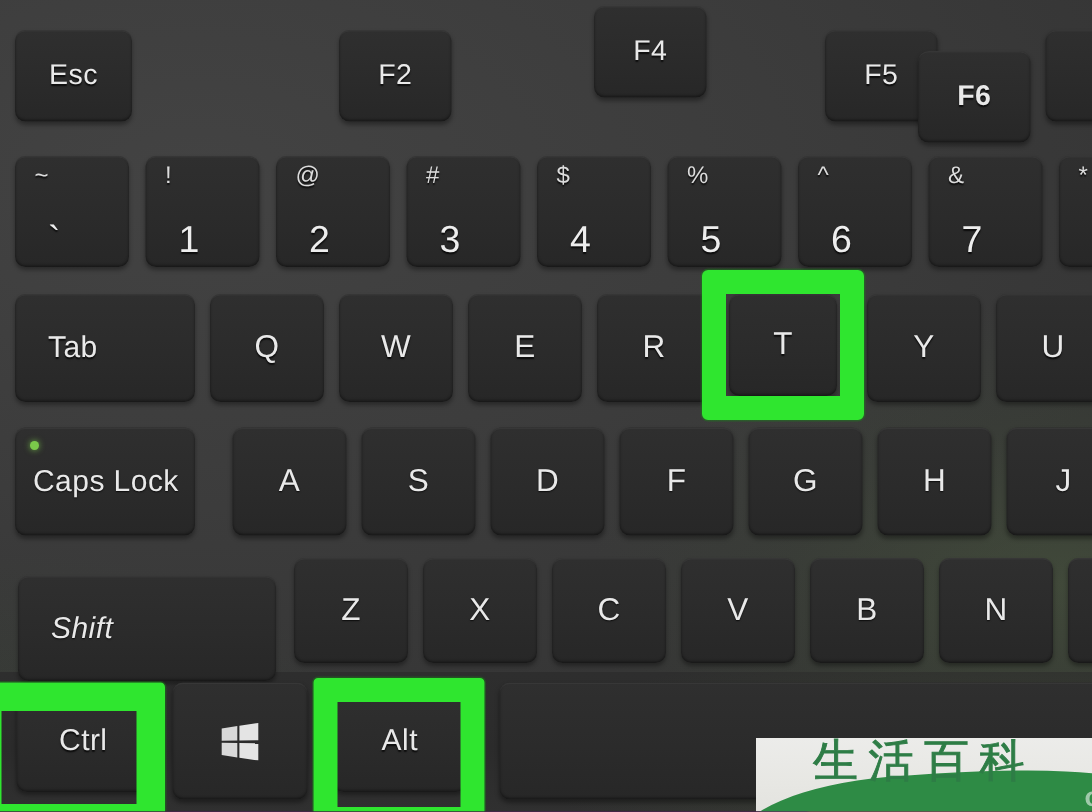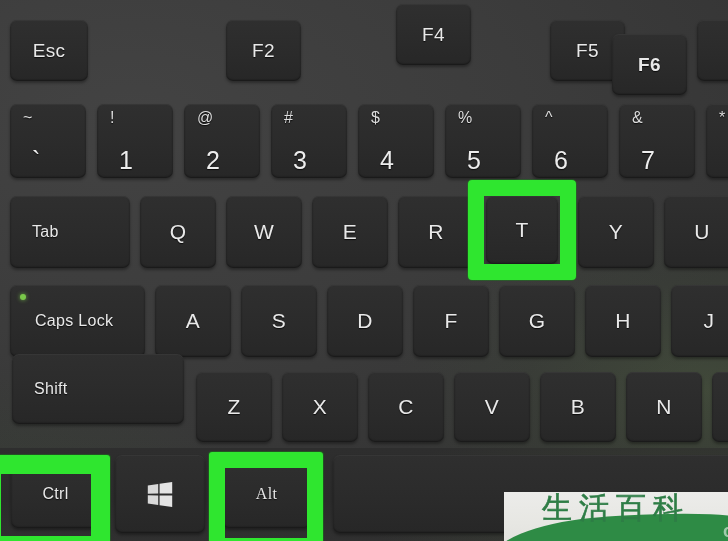--- a/index.html
+++ b/index.html
@@ -64,21 +64,21 @@
     display: flex;
     align-items: center;
     justify-content: center;
     font-size: 21px;
     font-weight: 400;
     letter-spacing: 0.3px;
     text-shadow: 0 1px 1px rgba(0,0,0,0.75);
     user-select: none;
   }
   .key.small-label {
-    font-size: 16px;
+    font-size: 20px;
   }
   .key.wide-label {
     justify-content: flex-start;
     padding-left: 22px;
   }
   .key.fn { font-size: 19px; }
 
   
   .key.dual {
     display: block;
@@ -256,33 +256,33 @@
 
   <div class="key small-label wide-label" style="left:10px; top:196px; width:120px; height:72px;">Tab</div>
   <div class="key" style="left:140px; top:196px; width:76px; height:72px;">Q</div>
   <div class="key" style="left:226px; top:196px; width:76px; height:72px;">W</div>
   <div class="key" style="left:312px; top:196px; width:76px; height:72px;">E</div>
   <div class="key" style="left:398px; top:196px; width:76px; height:72px;">R</div>
   <div class="key" style="left:486px; top:196px; width:72px; height:68px;">T</div>
   <div class="key" style="left:578px; top:196px; width:76px; height:72px;">Y</div>
   <div class="key" style="left:664px; top:196px; width:76px; height:72px;">U</div>
 
-  <div class="key small-label wide-label" style="left:10px; top:285px; width:135px; height:72px; padding-left:25px;">
+  <div class="key small-label wide-label" style="left:10px; top:285px; width:120px; height:72px; padding-left:12px;">
     <span class="led"></span>
     <span>Caps Lock</span>
   </div>
   <div class="key" style="left:155px; top:285px; width:76px; height:72px;">A</div>
   <div class="key" style="left:241px; top:285px; width:76px; height:72px;">S</div>
   <div class="key" style="left:327px; top:285px; width:76px; height:72px;">D</div>
   <div class="key" style="left:413px; top:285px; width:76px; height:72px;">F</div>
   <div class="key" style="left:499px; top:285px; width:76px; height:72px;">G</div>
   <div class="key" style="left:585px; top:285px; width:76px; height:72px;">H</div>
   <div class="key" style="left:671px; top:285px; width:76px; height:72px;">J</div>
 
-  <div class="key small-label wide-label" style="left:12px; top:354px; width:172px; height:70px;">Shift</div>
+  <div class="key small-label wide-label" style="left:12px; top:384px; width:172px; height:70px;font-style:italic;">Shift</div>
   <div class="key" style="left:196px; top:372px; width:76px; height:70px;">Z</div>
   <div class="key" style="left:282px; top:372px; width:76px; height:70px;">X</div>
   <div class="key" style="left:368px; top:372px; width:76px; height:70px;">C</div>
   <div class="key" style="left:454px; top:372px; width:76px; height:70px;">V</div>
   <div class="key" style="left:540px; top:372px; width:76px; height:70px;">B</div>
   <div class="key" style="left:626px; top:372px; width:76px; height:70px;">N</div>
   <div class="key" style="left:712px; top:372px; width:76px; height:70px;">M</div>
 
   <div class="key small-label" style="left:11px; top:460px; width:89px; height:68px;">Ctrl</div>
 
@@ -290,21 +290,21 @@
     <span>
       <svg class="win-logo" viewBox="0 0 26 25" aria-hidden="true">
         <path d="M0.8 3.6 L11.2 2.0 L11.2 11.6 L0.8 11.8 Z" fill="#d9d9d9"></path>
         <path d="M12.6 1.8 L25.2 0.0 L25.2 11.5 L12.6 11.6 Z" fill="#e4e4e4"></path>
         <path d="M0.8 13.2 L11.2 13.4 L11.2 23.0 L0.8 21.4 Z" fill="#d9d9d9"></path>
         <path d="M12.6 13.4 L25.2 13.5 L25.2 25.0 L12.6 23.2 Z" fill="#e4e4e4"></path>
       </svg>
     </span>
   </div>
 
-  <div class="key small-label" style="left:222px; top:460px; width:89px; height:68px;font-family:Liberation Serif, serif;">Alt</div>
+  <div class="key small-label" style="left:222px; top:460px; width:89px; height:68px;">Alt</div>
 
   <div class="key" style="left:333px; top:455px; width:420px; height:78px;"></div>
 
   <div class="hl hl-t" style="left:468px; top:180px; width:108px; height:100px;
               border:16px solid #2fe62f; background:transparent;"></div>
 
   <div class="hl" style="left:-18px; top:455px; width:128px; height:100px;
               border:19px solid #2fe62f; background:transparent;"></div>
 
   <div class="hl" style="left:209px; top:452px; width:114px; height:102px;

